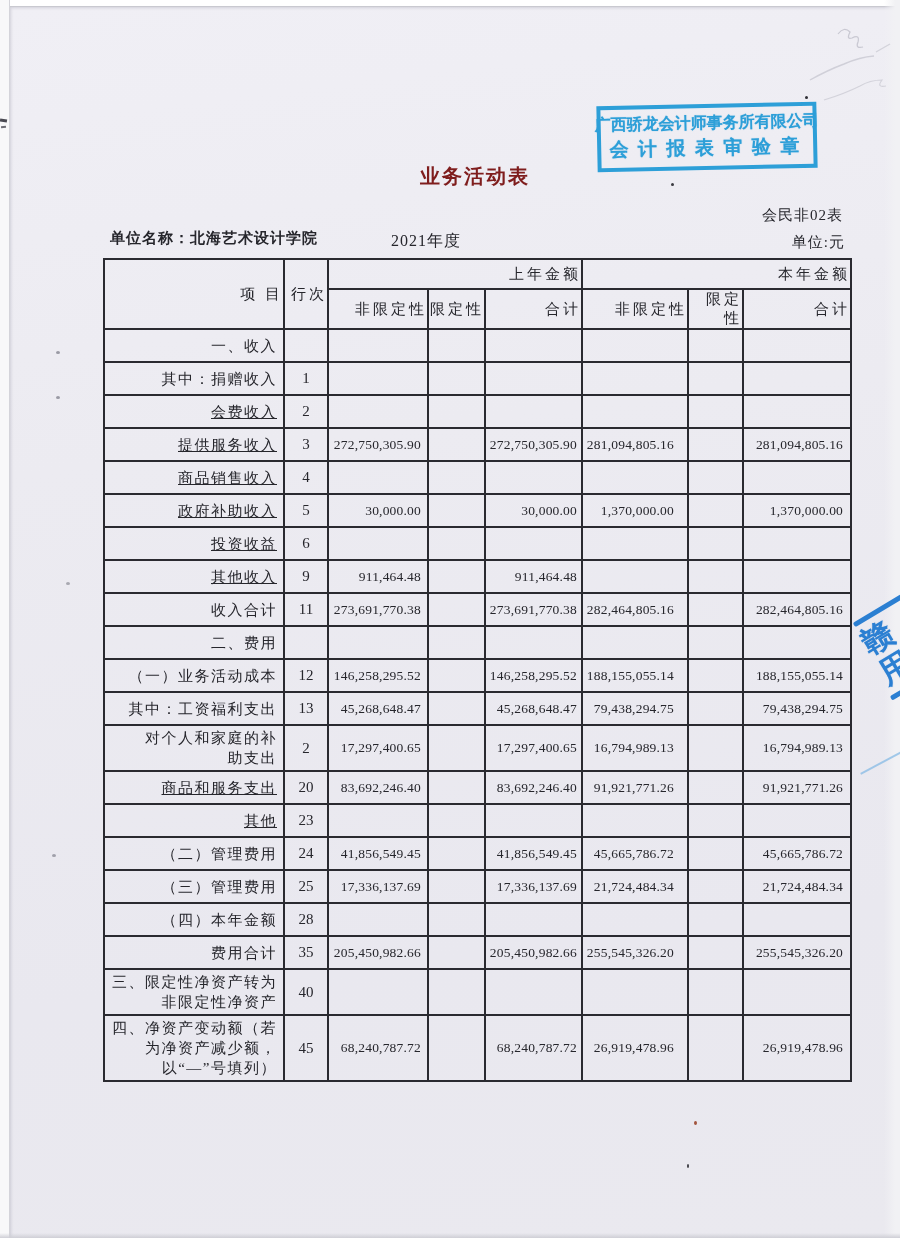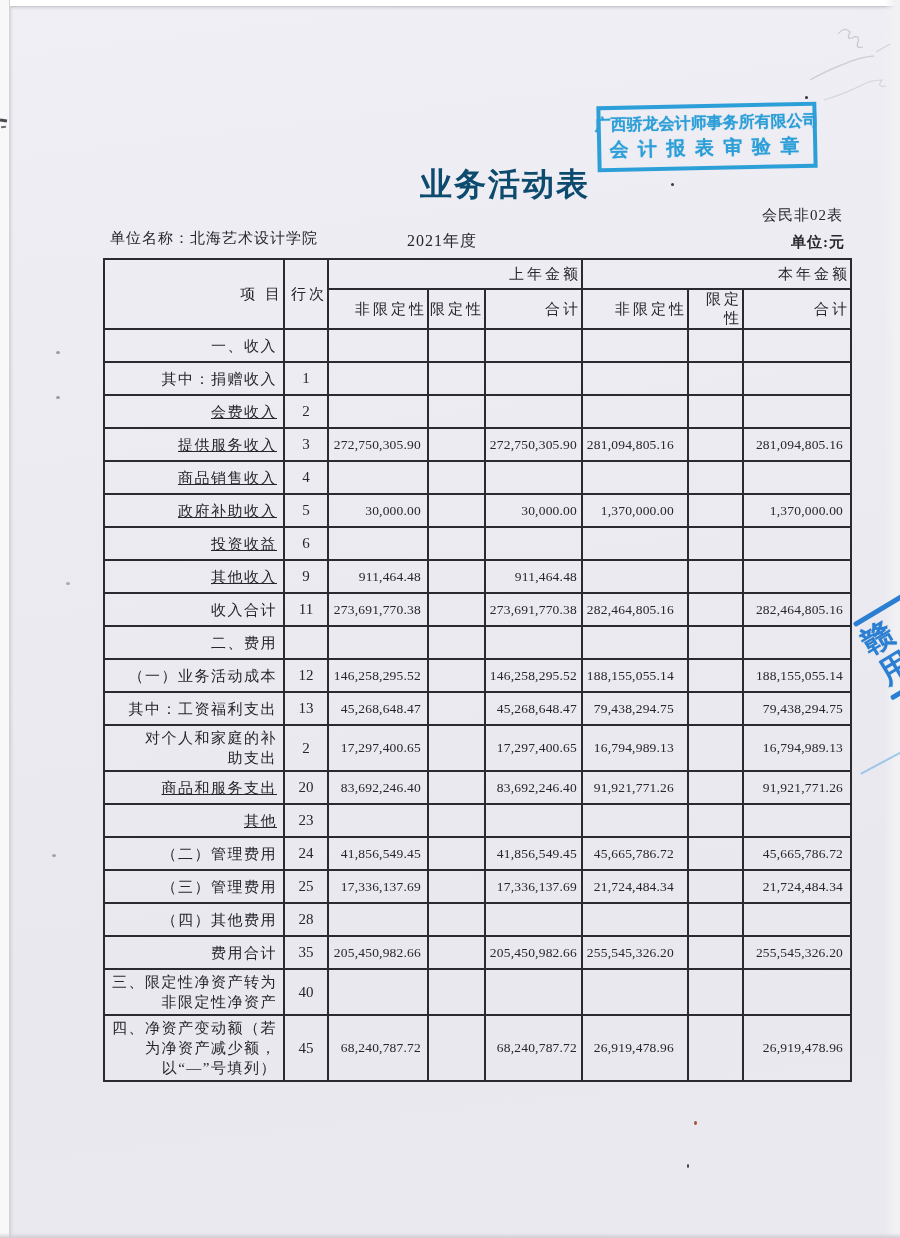--- a/index.html
+++ b/index.html
@@ -18,26 +18,26 @@
     box-shadow:inset 2px 2px 3px rgba(120,120,135,.25);
   }
   .edge-top{position:absolute;left:0;top:0;width:900px;height:6px;background:#ffffff;border-bottom:1px solid #c9c9d0;}
   .edge-left{position:absolute;left:0;top:0;width:9px;height:1238px;background:#f8f8f9;border-right:1px solid #d4d4da;}
   .edge-right{position:absolute;right:0;top:0;width:16px;height:1238px;background:linear-gradient(90deg,rgba(233,232,239,0),#f1f1f4 70%);}
   .edge-bottom{position:absolute;left:0;bottom:0;width:900px;height:5px;background:linear-gradient(180deg,rgba(0,0,0,0),#cfcfd6);}
 
   
   .title{
     position:absolute;left:420px;top:163px;
-    font-size:32px;font-weight:700;letter-spacing:2px;color:#0c4a6e;
+    font-size:20px;font-weight:700;letter-spacing:2px;color:#7f1d1d;
   }
   .form-code{position:absolute;right:57px;top:206px;font-size:15px;letter-spacing:1px;text-align:center;}
-  .unit-line{position:absolute;left:110px;top:229px;font-size:15px;letter-spacing:1px;}
-  .year-line{position:absolute;left:391px;top:231px;font-size:16px;letter-spacing:1px;margin-left:16px;}
-  .measure-line{position:absolute;right:55px;top:233px;font-size:15px;letter-spacing:1px;font-weight:bold;}
+  .unit-line{position:absolute;left:110px;top:229px;font-size:15px;letter-spacing:1px;font-weight:bold;}
+  .year-line{position:absolute;left:391px;top:231px;font-size:16px;letter-spacing:1px;}
+  .measure-line{position:absolute;right:55px;top:233px;font-size:15px;letter-spacing:1px;}
 
   
   .stamp{
     position:absolute;left:597px;top:104px;width:212px;height:58px;
     border:4px solid #2d9fd8;
     transform:rotate(-1.2deg);
     display:flex;flex-direction:column;justify-content:center;align-items:center;
     color:#2d9fd8;
     text-shadow:0 0 1px rgba(45,159,216,.55);
   }
@@ -321,21 +321,21 @@
         <td class="c0 ind0">（三）管理费用</td>
         <td class="c1">25</td>
         <td class="c2">17,336,137.69</td>
         <td class="c3"></td>
         <td class="c4">17,336,137.69</td>
         <td class="c5">21,724,484.34</td>
         <td class="c6"></td>
         <td class="c7">21,724,484.34</td>
       </tr>
       <tr>
-        <td class="c0 ind0">（四）其他费用</td>
+        <td class="c0 ind0">（四）本年金额</td>
         <td class="c1">28</td>
         <td class="c2"></td>
         <td class="c3"></td>
         <td class="c4"></td>
         <td class="c5"></td>
         <td class="c6"></td>
         <td class="c7"></td>
       </tr>
       <tr>
         <td class="c0 ind1">费用合计</td>

